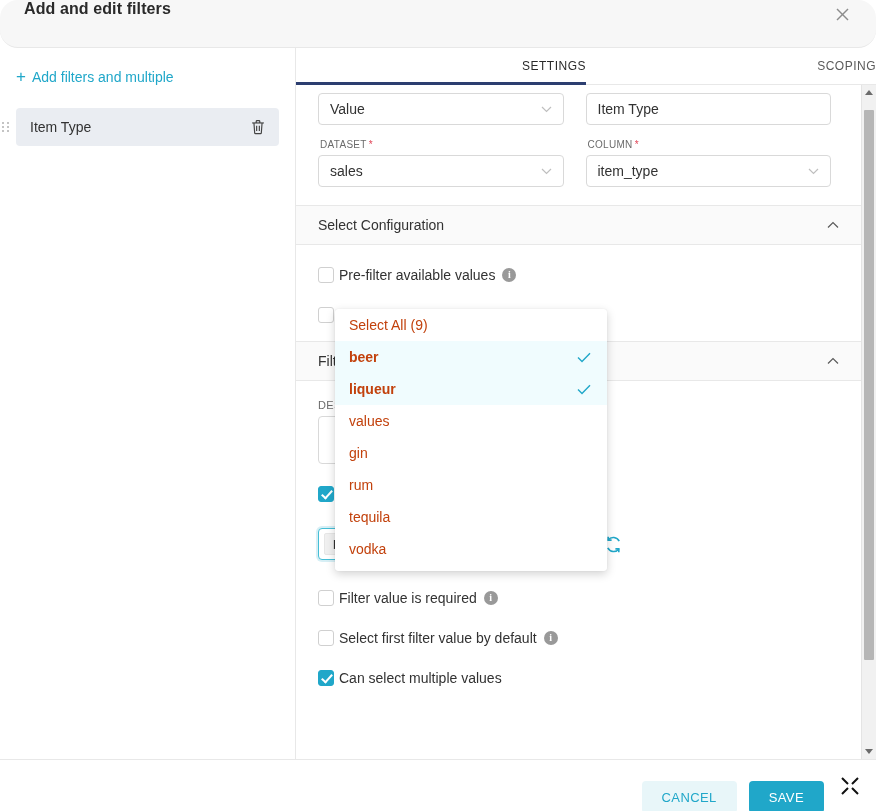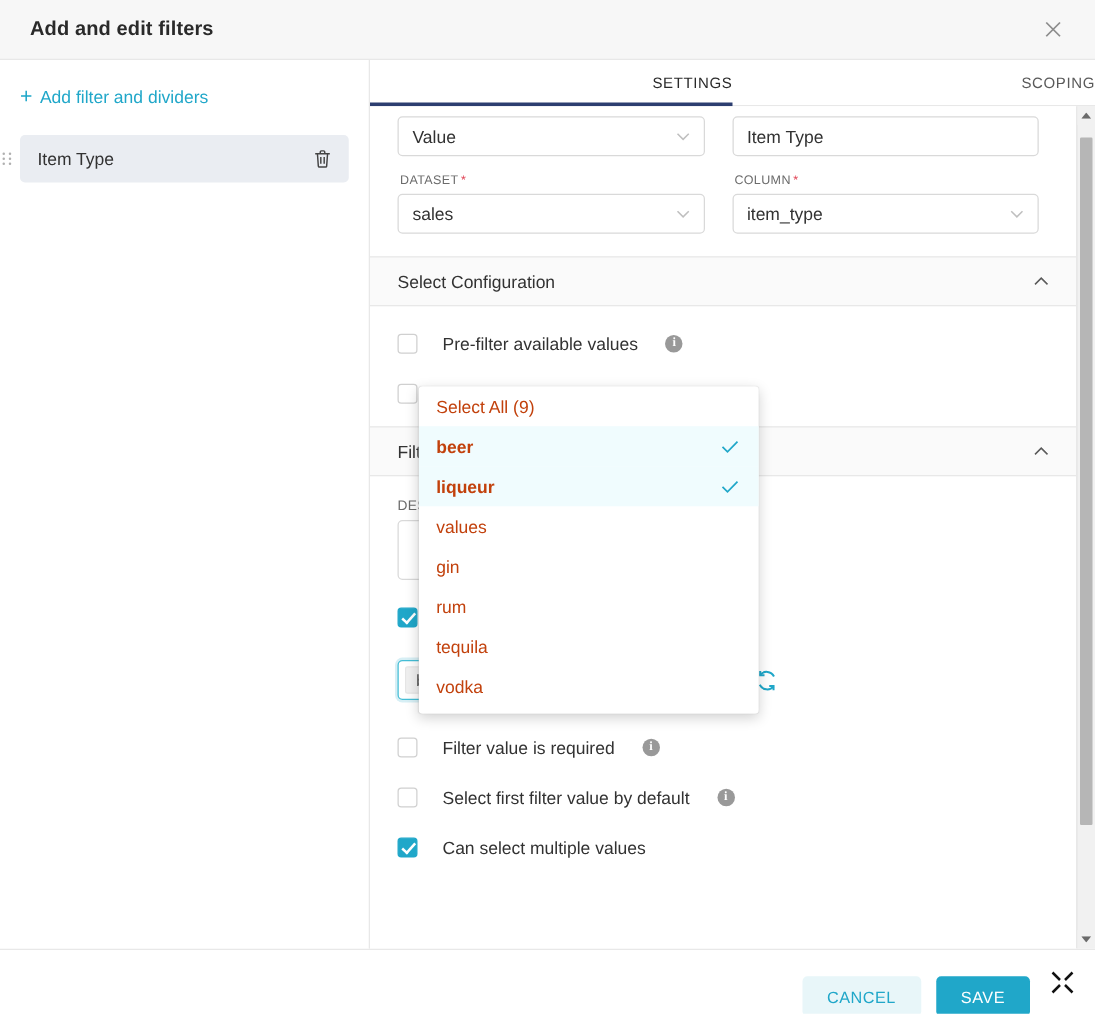--- a/index.html
+++ b/index.html
@@ -13,22 +13,23 @@
     background: #ffffff;
   }
 
   .modal { position: relative; width: 876px; height: 811px; background:#fff; }
 
   
   .modal-header {
     height: 48px;
     background: #f7f7f7;
     border-bottom: 1px solid #e8e8e8;
-    display: flex; align-items: center;
+    display: flex; 
     padding: 0 20px 0 24px;
+    border-radius: 18px;
   }
   .modal-title {
     font-size: 16px; font-weight: bold; color: #2a2a2a;
     letter-spacing: .1px; flex: 1;
   }
   .close-btn {
     width: 28px; height: 28px; display:flex; align-items:center; justify-content:center;
     cursor: pointer; color: #8c8c8c; font-size: 17px; line-height: 1;
   }
   .close-btn svg { display:block; }
@@ -113,21 +114,21 @@
     background:#fafafa;
     border-top:1px solid #e8e8e8; border-bottom:1px solid #e8e8e8;
     height: 40px; display:flex; align-items:center;
     padding: 0 22px; font-size: 14px; color:#323232;
     cursor:pointer; justify-content: space-between;
   }
   .chev-up svg { display:block; color:#5a5a5a; }
 
   .section-body { padding: 16px 22px 0 22px; }
 
-  .cb-row { display:flex; align-items:center; gap:20px; height:28px; margin-bottom: 12px; cursor:pointer;}
+  .cb-row { display:flex; align-items:center; gap:5px; height:28px; margin-bottom: 12px; cursor:pointer;}
   .cb {
     width:16px; height:16px; border:1px solid #d0d0d0; border-radius:3px;
     background:#fff; flex: none; position:relative;
   }
   .cb.checked { background:#20a7c9; border-color:#20a7c9; }
   .cb.checked::after {
     content:""; position:absolute; left:5px; top:1px; width:4px; height:9px;
     border: solid #fff; border-width: 0 2px 2px 0; transform: rotate(42deg);
   }
   .cb-label { font-size:14px; color:#323232; }
@@ -226,21 +227,21 @@
           <line x1="13" y1="2" x2="2" y2="13"></line>
       </svg>
     </div>
   </div>
 
   <div class="modal-body">
 
     <div class="left-pane">
       <div class="add-filters-link">
         <span class="plus">+</span>
-        <span>Add filter and dividers</span>
+        <span>Add filters and multiple</span>
       </div>
 
       <div class="filter-item">
         <span class="drag-handle">
           <i></i>
             <i></i>
             <i></i>
             <i></i>
             <i></i>
             <i></i>

